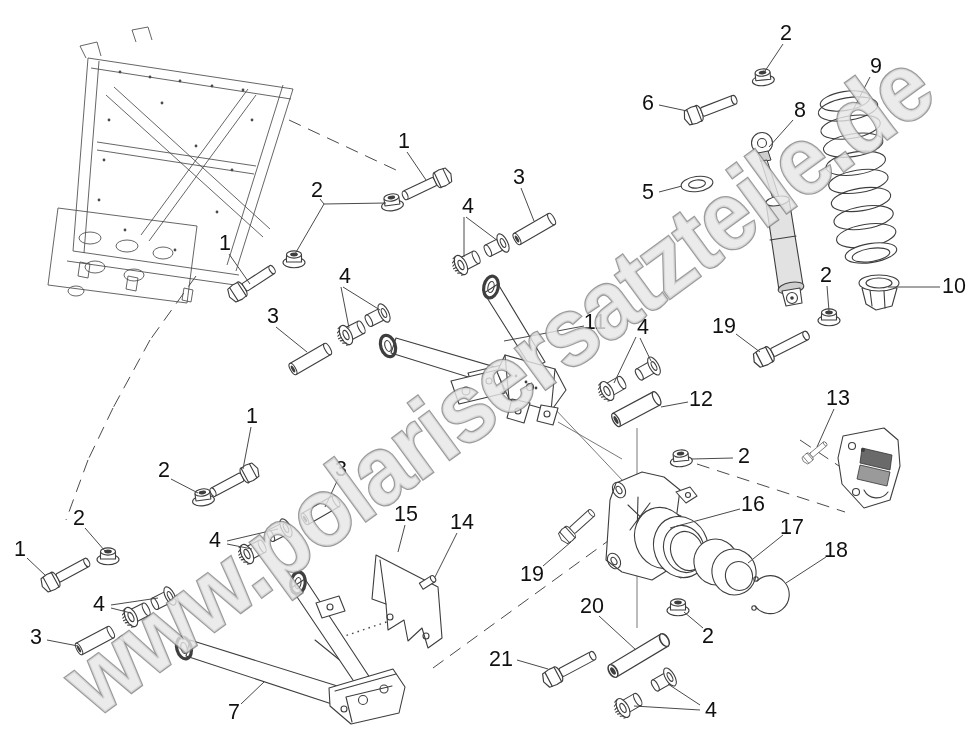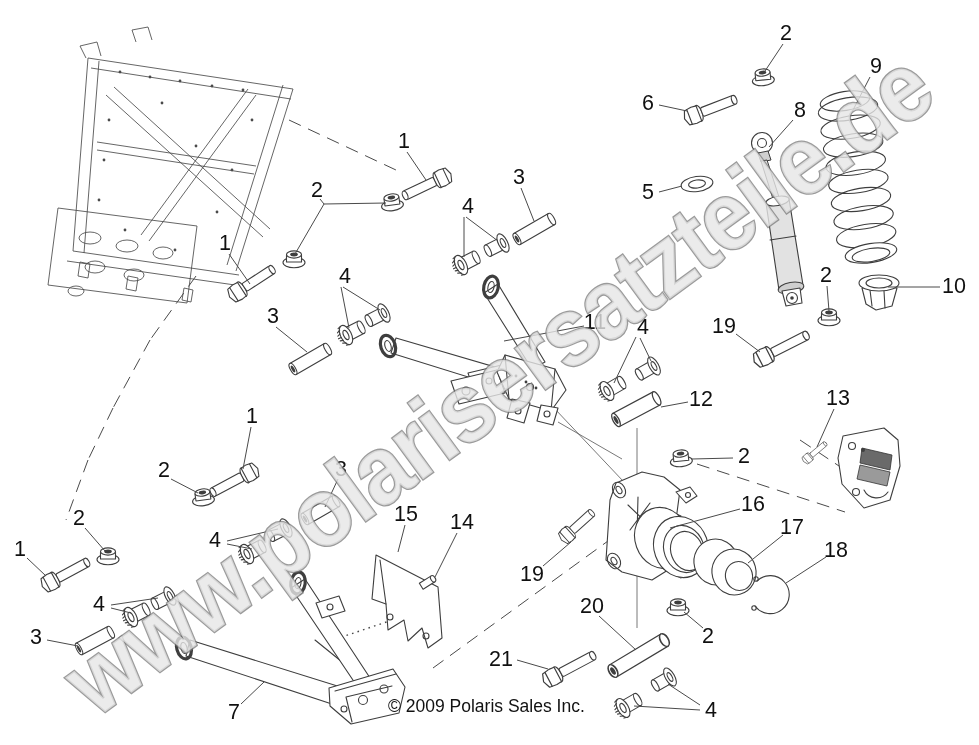--- a/index.html
+++ b/index.html
@@ -390,15 +390,14 @@
         <text x="252" y="416" class="callout">1</text>
         <line x1="338" y1="479" x2="325" y2="507" class="leader"></line>
         <text x="341" y="469" class="callout">3</text>
         <line x1="47" y1="640" x2="78" y2="646" class="leader"></line>
         <text x="36" y="637" class="callout">3</text>
       </g>
 
   <text class="wm" x="497" y="417" transform="rotate(-36.2 497 383)" textLength="1045" lengthAdjust="spacingAndGlyphs">www.polarisersatzteile.de</text>
 </svg>
 
-<div id="copyright">© 2009 Polaris Sales Inc.</div>
 
 </div>
 
 </body></html>

